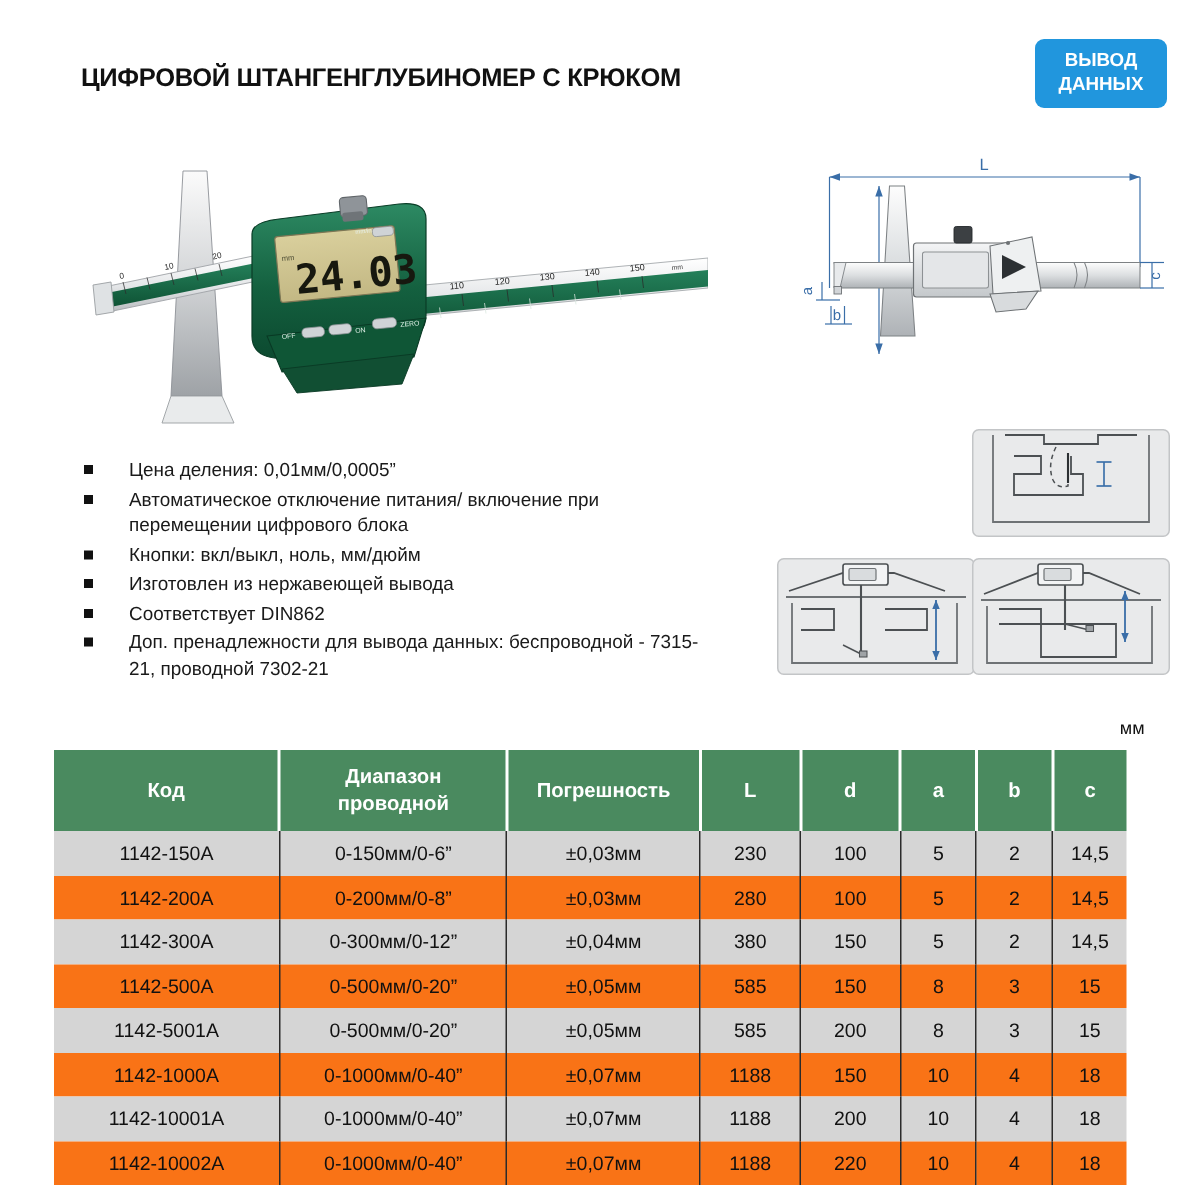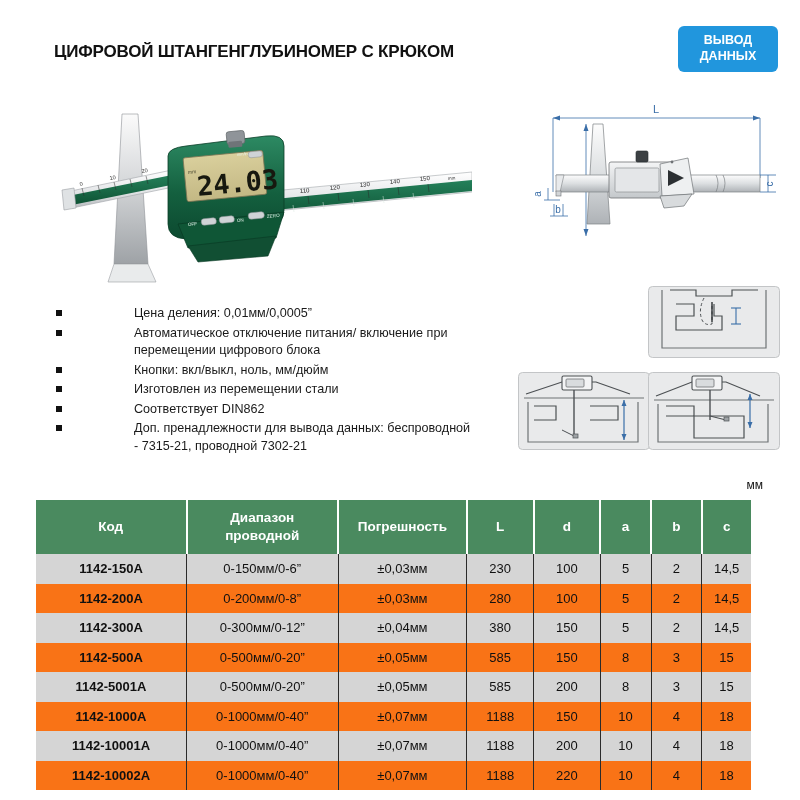--- a/index.html
+++ b/index.html
@@ -20,21 +20,21 @@
     width: 620px;
     font-size: 17px;
     font-weight: bold;
     letter-spacing: -0.2px;
     color: #111111;
     white-space: nowrap;
   }
   .badge {
     position: absolute;
     right: 22px; top: 26px;
-    width: 100px; height: 46px;
+    width: 88px; height: 46px;
     background: #2196dd;
     border-radius: 6px;
     color: #ffffff;
     font-size: 12.5px;
     font-weight: bold;
     display: flex;
     flex-direction: column;
     align-items: center;
     justify-content: center;
     line-height: 1.25;
@@ -64,21 +64,20 @@
   
   .features {
     position: absolute;
     left: 52px; top: 305px;
     width: 420px;
   }
   .feat-row {
     display: flex;
     align-items: flex-start;
     margin-bottom: 2px;
-    gap: 48px;
   }
   .feat-bullet {
     flex: 0 0 34px;
     padding-top: 5px;
   }
   .feat-bullet span {
     display: block;
     width: 6px; height: 6px;
     background: #111111;
     margin-left: 4px;
@@ -127,21 +126,21 @@
 
   .spec-table tbody td {
     height: 29.5px;
     text-align: center;
     vertical-align: middle;
     border-right: 1px solid #2b2b2b;
     font-size: 13px;
     color: #111111;
   }
   .spec-table tbody td:last-child { border-right: none; }
-  .spec-table tbody td.code { font-weight: bold; }
+  .spec-table tbody td.code { font-weight: normal; }
   .spec-table tbody tr.odd  td { background: #d5d5d5; }
   .spec-table tbody tr.even td { background: #f97316; }
 </style>
 </head>
 <body>
 
 <div class="page-title">ЦИФРОВОЙ ШТАНГЕНГЛУБИНОМЕР С КРЮКОМ</div>
 
 <div class="badge">
   <span>ВЫВОД</span>
@@ -412,21 +411,21 @@
   <div class="feat-row">
     <div class="feat-bullet">
         <span></span>
       </div>
     <div class="feat-text">Кнопки: вкл/выкл, ноль, мм/дюйм</div>
   </div>
   <div class="feat-row">
     <div class="feat-bullet">
         <span></span>
       </div>
-    <div class="feat-text">Изготовлен из перемещении стали</div>
+    <div class="feat-text">Изготовлен из нержавеющей вывода</div>
   </div>
   <div class="feat-row">
     <div class="feat-bullet">
         <span></span>
       </div>
     <div class="feat-text">Соответствует DIN862</div>
   </div>
   <div class="feat-row">
     <div class="feat-bullet">
         <span></span>

